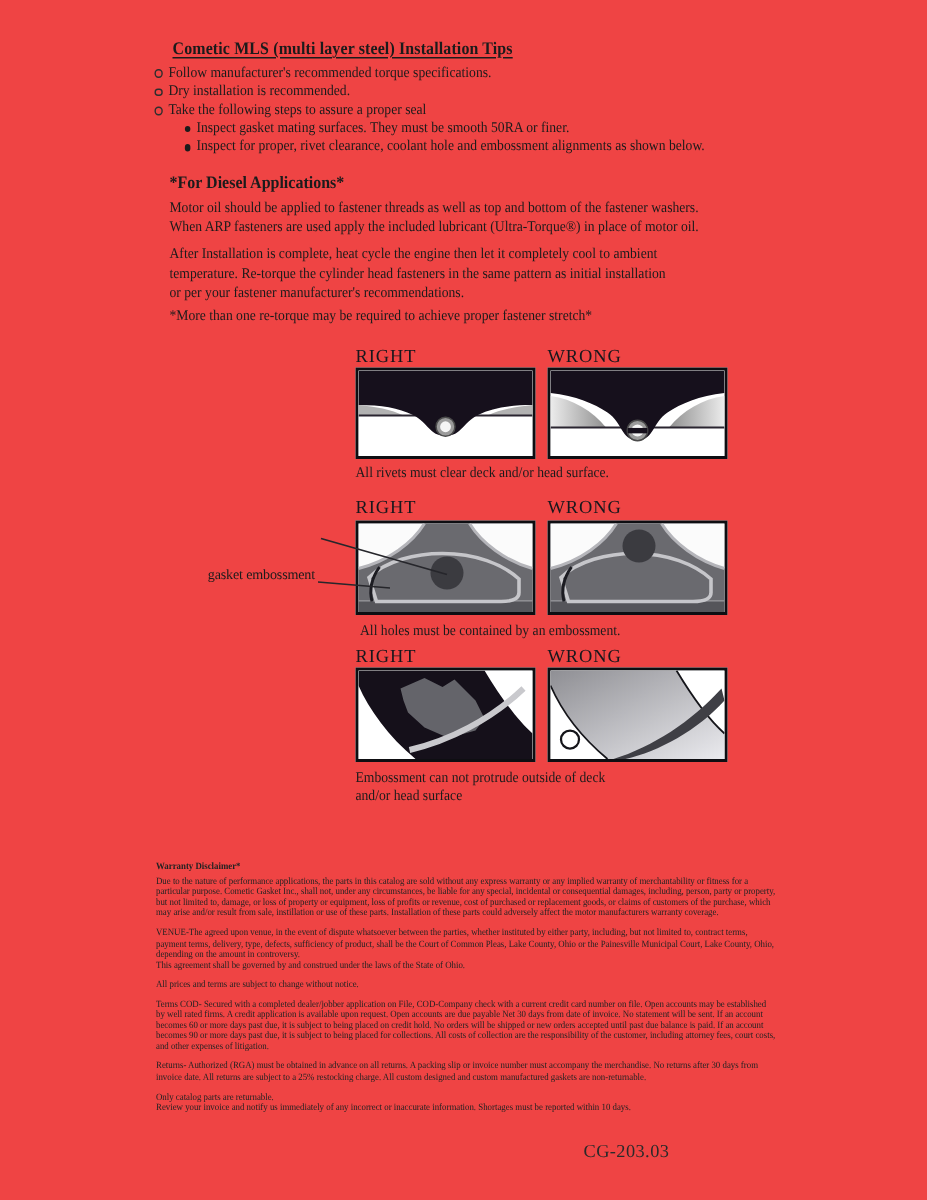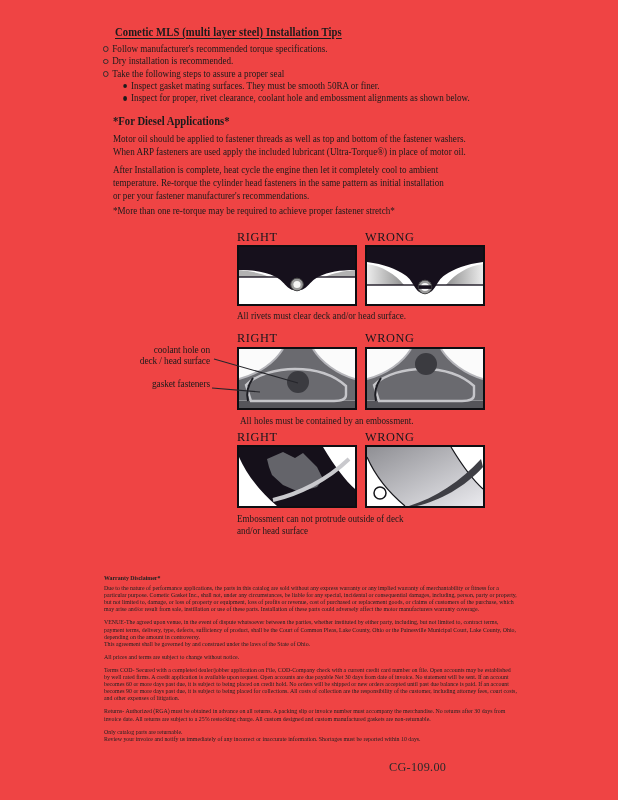--- a/index.html
+++ b/index.html
@@ -111,25 +111,21 @@
       <circle cx="58" cy="40" r="6.8" fill="#9b9b9b" stroke="#4a4a4a" stroke-width="1"></circle>
       <circle cx="58" cy="40" r="4" fill="#f5f5f5"></circle>
       <rect x="51.5" y="38.3" width="13" height="3.6" fill="#16101c"></rect>
     </svg>
   </div>
   <div class="caption condense" style="left:237px;top:310px">All rivets must clear deck and/or head surface.</div>
 
   <div class="dlabel" style="left:237px;top:331px">RIGHT</div>
   <div class="dlabel" style="left:365px;top:331px;width:122px">WRONG</div>
 
-  <div class="sidelabel" style="left:100px;top:345px">
-    <div>coolant hole on</div>
-    <div>deck / head surface</div>
-  </div>
-  <div class="sidelabel" style="left:100px;top:379px">gasket fasteners</div>
+  <div class="sidelabel" style="left:100px;top:379px">gasket embossment</div>
 
   <div class="dbox tall" style="left:237px;top:347px">
     <svg width="116" height="59" viewBox="0 0 116 59">
       <rect x="0" y="0" width="116" height="59" fill="#6a6a6f"></rect>
       <rect x="0" y="52" width="116" height="7" fill="#55555a"></rect>
       <line x1="0" y1="51.5" x2="116" y2="51.5" stroke="#8e8e92" stroke-width="1"></line>
       <path d="M0,0 H44 C36,13 20,25 0,30 Z" fill="#fbfbfb"></path>
       <path d="M44,0 C36,13 20,25 0,30" fill="none" stroke="#b5b5ba" stroke-width="2"></path>
       <path d="M116,0 H74 C82,13 98,25 116,30 Z" fill="#fbfbfb"></path>
       <path d="M74,0 C82,13 98,25 116,30" fill="none" stroke="#b5b5ba" stroke-width="2"></path>
@@ -202,15 +198,15 @@
     </div>
     <div class="lp">All prices and terms are subject to change without notice.</div>
     <div class="lp">Terms COD- Secured with a completed dealer/jobber application on File, COD-Company check with a current credit card number on file.  Open accounts may be established by well rated firms.  A credit application is available upon request.  Open accounts are due payable Net 30 days from date of invoice.  No statement will be sent.  If an account becomes 60 or more days past due, it is subject to being placed on credit hold.  No orders will be shipped or new orders accepted until past due balance is paid.  If an account becomes 90 or more days past due, it is subject to being placed for collections.  All costs of collection are the responsibility of the customer, including attorney fees, court costs, and other expenses of litigation.</div>
     <div class="lp">Returns- Authorized (RGA) must be obtained in advance on all returns.  A packing slip or invoice number must accompany the merchandise.  No returns after 30 days from invoice date.  All returns are subject to a 25% restocking charge.  All custom designed and custom manufactured gaskets are non-returnable.</div>
     <div class="lp">
       <div class="lline">Only catalog parts are returnable.</div>
       <div class="lline">Review your invoice and notify us immediately of any incorrect or inaccurate information.  Shortages must be reported within 10 days.</div>
     </div>
   </div>
 
-  <div class="footer-code">CG-109.00</div>
+  <div class="footer-code">CG-203.03</div>
 
 </div>
 
 </body></html>

